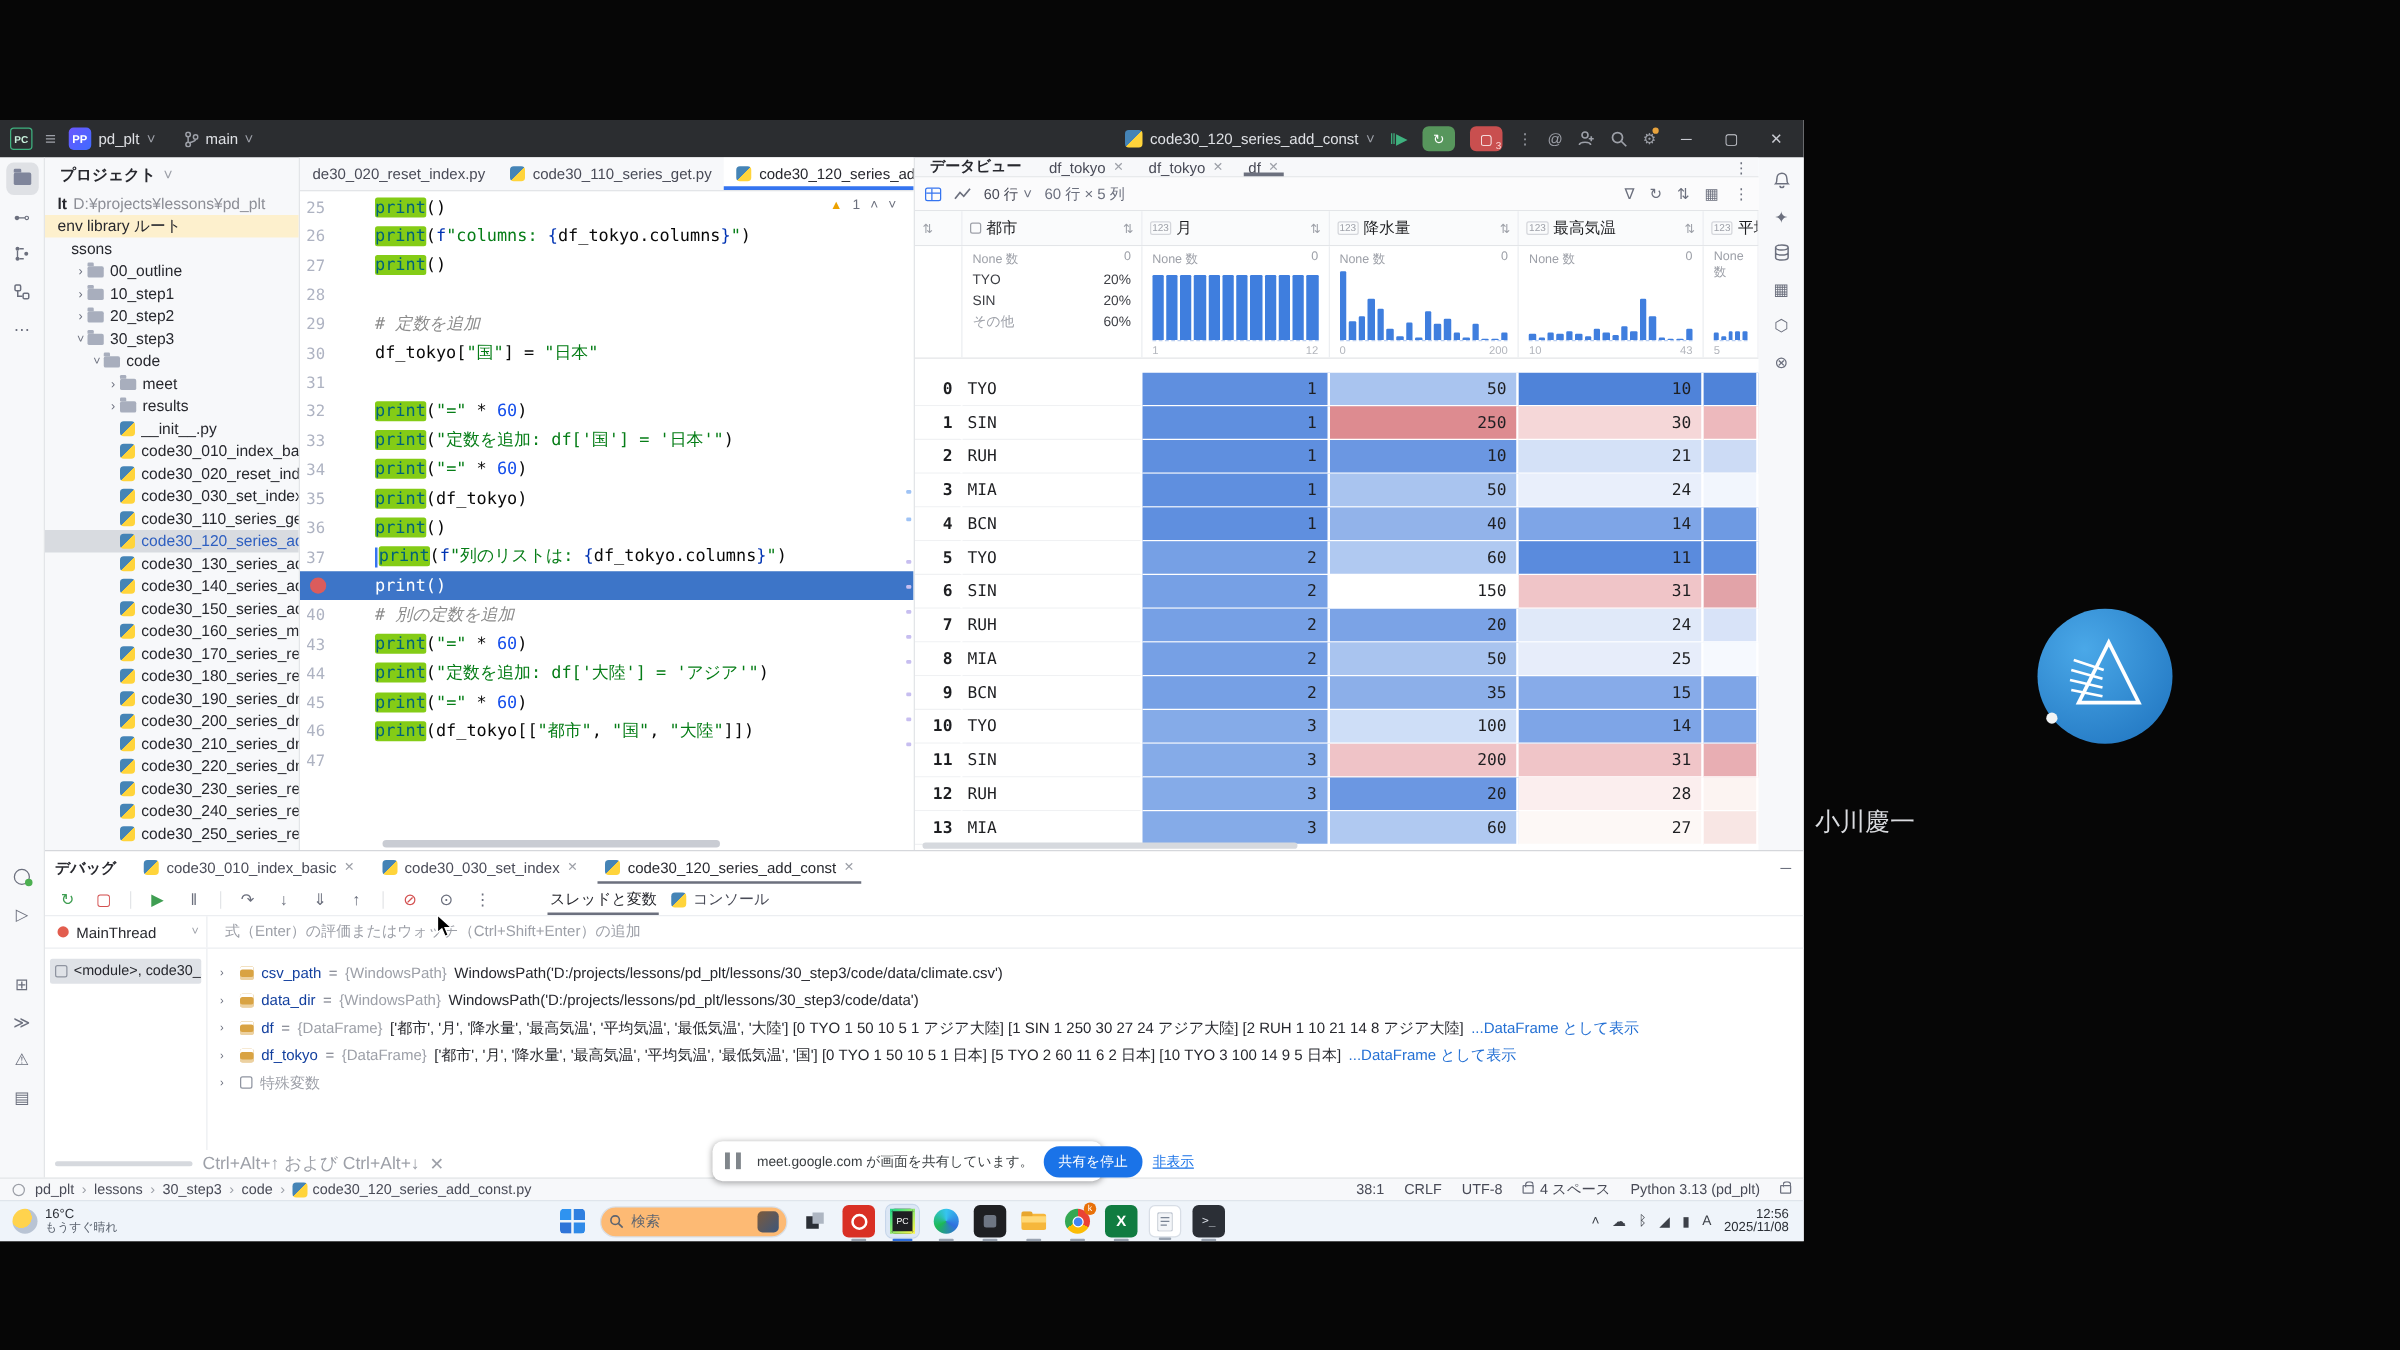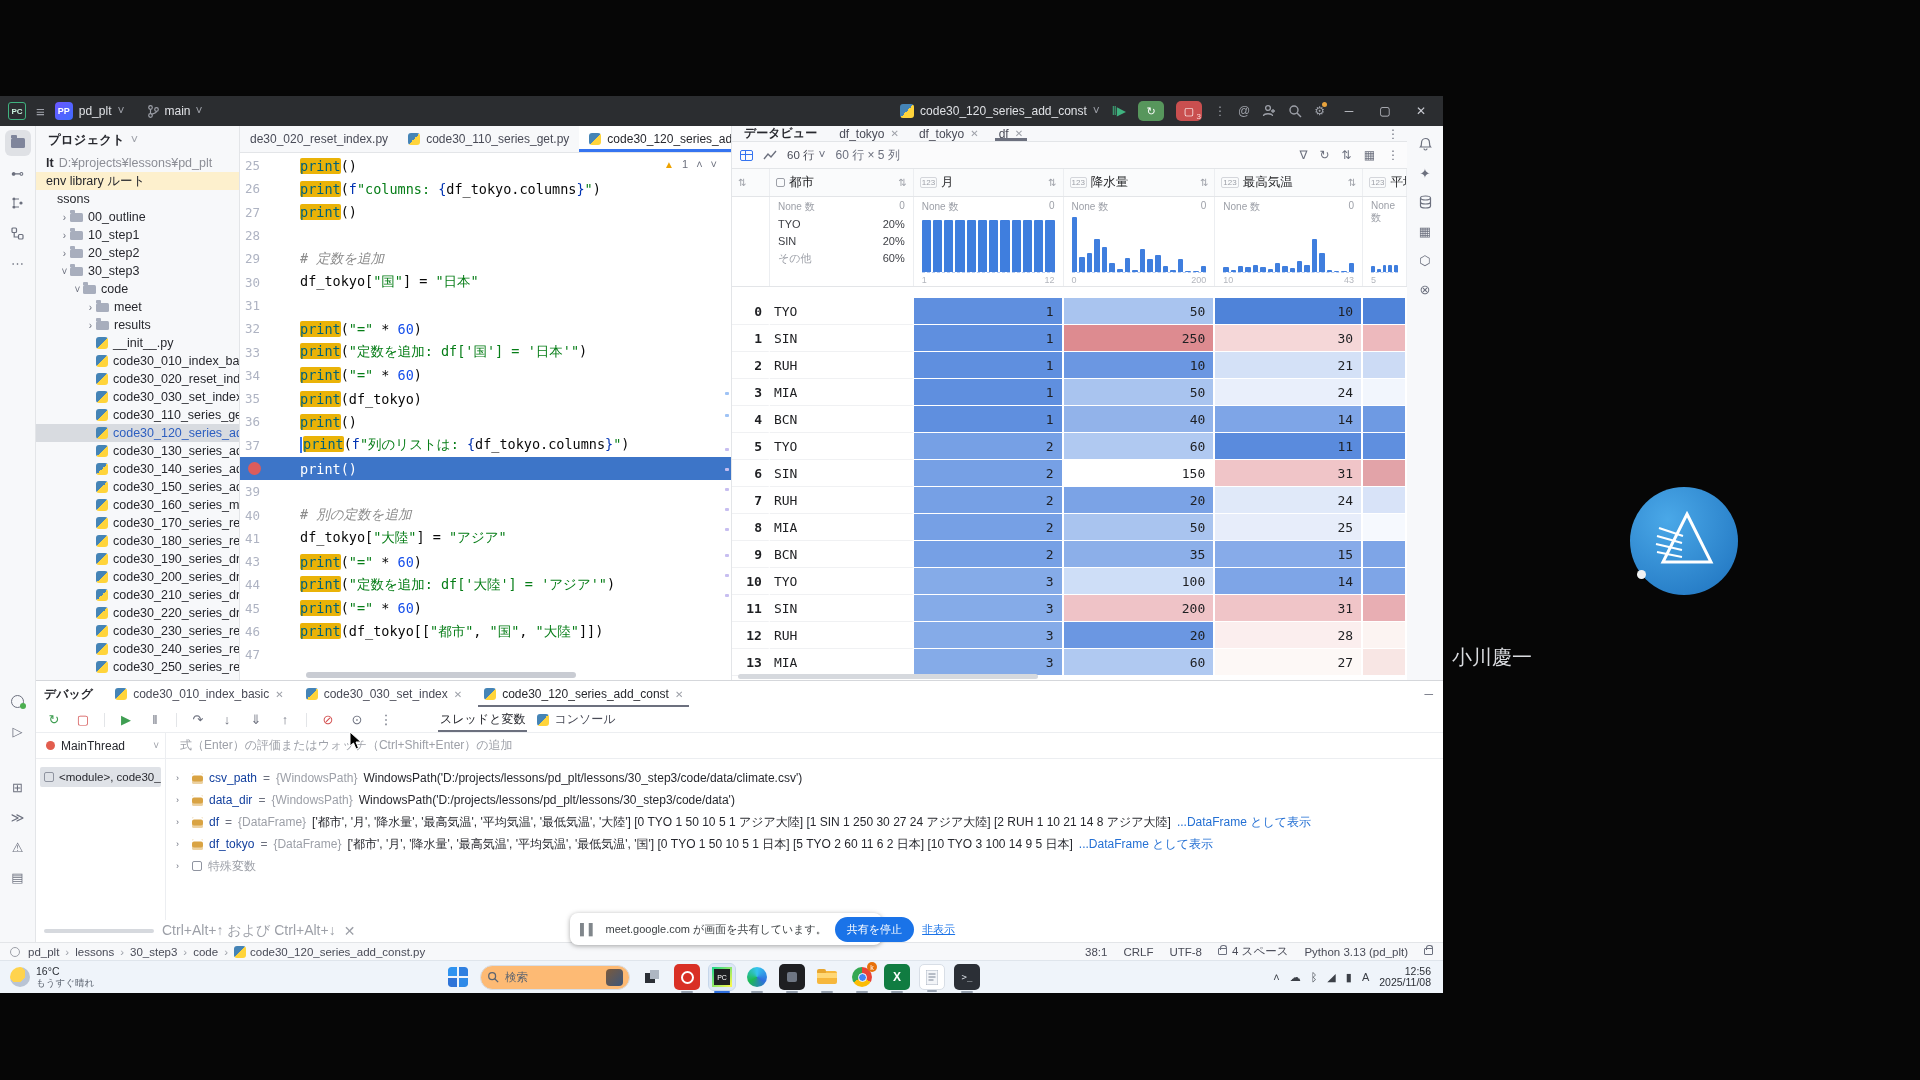--- a/index.html
+++ b/index.html
@@ -61,21 +61,21 @@
   .etab.active:after{content:"";position:absolute;left:0;right:0;bottom:0;height:3px;background:#3574f0;}
   #codewrap{position:absolute;left:0;top:28px;right:0;bottom:0;overflow:hidden;font-family:"DejaVu Sans Mono",monospace;font-size:13.5px;}
   .cline{height:23.3px;display:flex;align-items:center;position:relative;}
   .gut{width:60px;flex:none;text-align:left;padding-left:5px;color:#aeb3c2;font-size:12.5px;}
   .ctext{white-space:pre;color:#080808;}
   .cline.dbg{background:#3d75c8;}
   .cline.dbg .ctext{color:#fff;}
   .cline.dbg .gut{color:transparent;}
   .bpdot{position:absolute;left:8px;top:5px;width:13px;height:13px;border-radius:50%;background:#db5c5c;}
   .caret{display:inline-block;width:2px;height:16px;background:#3574f0;vertical-align:middle;margin-right:1px;}
-  .s-fn{color:#00627a;background:#eab308;border-radius:2px;}
+  .s-fn{color:#00627a;background:#84cc16;border-radius:2px;}
   .s-str{color:#067d17;}
   .s-num{color:#1750eb;}
   .s-com{color:#8c8c8c;font-style:italic;}
   .s-kw{color:#0033b3;}
   .s-br{color:#0033b3;}
   .s-w{color:#fff;}
   #insp{position:absolute;right:14px;top:32px;display:flex;gap:8px;align-items:center;font-size:11px;color:#6c707e;}
   .warntri{color:#eda200;font-size:10px;}
   #hsb{position:absolute;left:66px;bottom:2px;width:270px;height:6px;border-radius:3px;background:#c9ccd3;}
   #estripe{position:absolute;right:2px;top:30px;width:4px;bottom:0;}
@@ -511,30 +511,22 @@
           <div class="cline">
             <span class="gut">37</span>
             <span class="ctext"><span class="caret"></span><span class="s-fn">print</span><span class="s-pl">(</span><span class="s-kw">f</span><span class="s-str">"列のリストは: </span><span class="s-br">{</span><span class="s-pl">df_tokyo.columns</span><span class="s-br">}</span><span class="s-str">"</span><span class="s-pl">)</span></span>
           </div>
           <div class="cline dbg">
             <span class="bpdot"></span>
             <span class="gut">38</span>
             <span class="ctext"><span class="s-w">print()</span></span>
           </div>
           <div class="cline">
-            <span class="gut">39</span>
-            <span class="ctext"></span>
-          </div>
-          <div class="cline">
             <span class="gut">40</span>
             <span class="ctext"><span class="s-com"># 別の定数を追加</span></span>
-          </div>
-          <div class="cline">
-            <span class="gut">41</span>
-            <span class="ctext"><span class="s-pl">df_tokyo[</span><span class="s-str">"大陸"</span><span class="s-pl">] = </span><span class="s-str">"アジア"</span></span>
           </div>
           <div class="cline">
             <span class="gut">43</span>
             <span class="ctext"><span class="s-fn">print</span><span class="s-pl">(</span><span class="s-str">"="</span><span class="s-pl"> * </span><span class="s-num">60</span><span class="s-pl">)</span></span>
           </div>
           <div class="cline">
             <span class="gut">44</span>
             <span class="ctext"><span class="s-fn">print</span><span class="s-pl">(</span><span class="s-str">"定数を追加: df['大陸'] = 'アジア'"</span><span class="s-pl">)</span></span>
           </div>
           <div class="cline">

